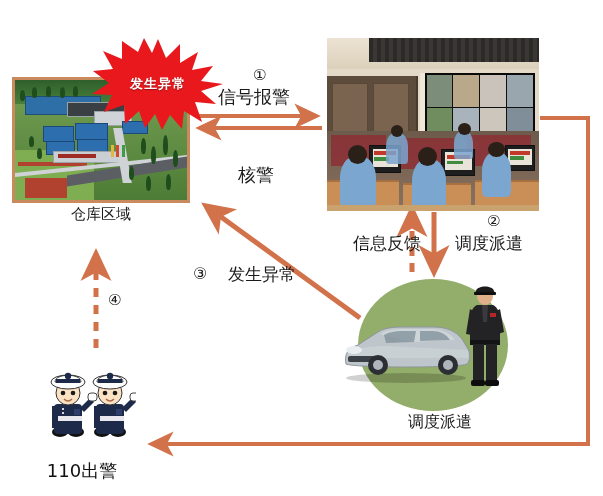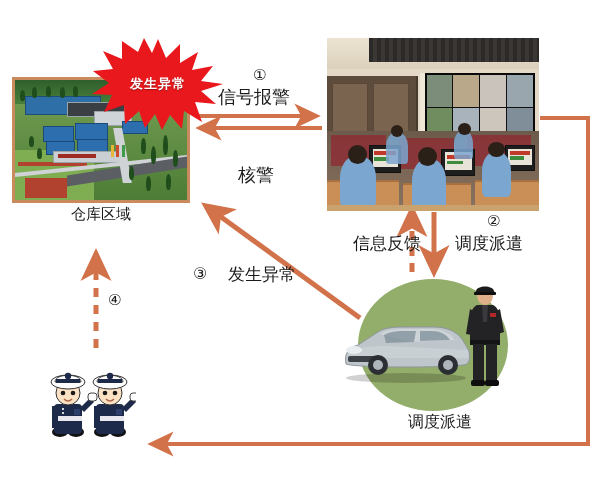--- a/index.html
+++ b/index.html
@@ -503,20 +503,21 @@
         <path d="M36,39 Q40,43 44,39" stroke="#b06a4a" stroke-width="1.4" fill="none"></path>
         <ellipse cx="40" cy="22" rx="17" ry="7" fill="#fff" stroke="#333" stroke-width="1"></ellipse>
         <path d="M27,22 C27,13 53,13 53,22 Z" fill="#fff" stroke="#333" stroke-width="1"></path>
         <rect x="28" y="19" width="24" height="4" fill="#1e2a4a"></rect>
         <circle cx="40" cy="16" r="3.2" fill="#1e2a4a"></circle>
         <rect x="46" y="49" width="6" height="6" fill="#2f3f6b"></rect>
       </g>
     </svg>
   </div>
 
+  <div class="abs" id="police110-caption">110出警</div>
 
   <div class="abs flow-label" id="label-step1">①</div>
   <div class="abs flow-label" id="label-signal-alarm">信号报警</div>
   <div class="abs flow-label" id="label-verify">核警</div>
 
   <div class="abs flow-label" id="label-step2">②</div>
   <div class="abs flow-label" id="label-dispatch">调度派遣</div>
   <div class="abs flow-label" id="label-feedback">信息反馈</div>
 
   <div class="abs flow-label" id="label-step3">③</div>

